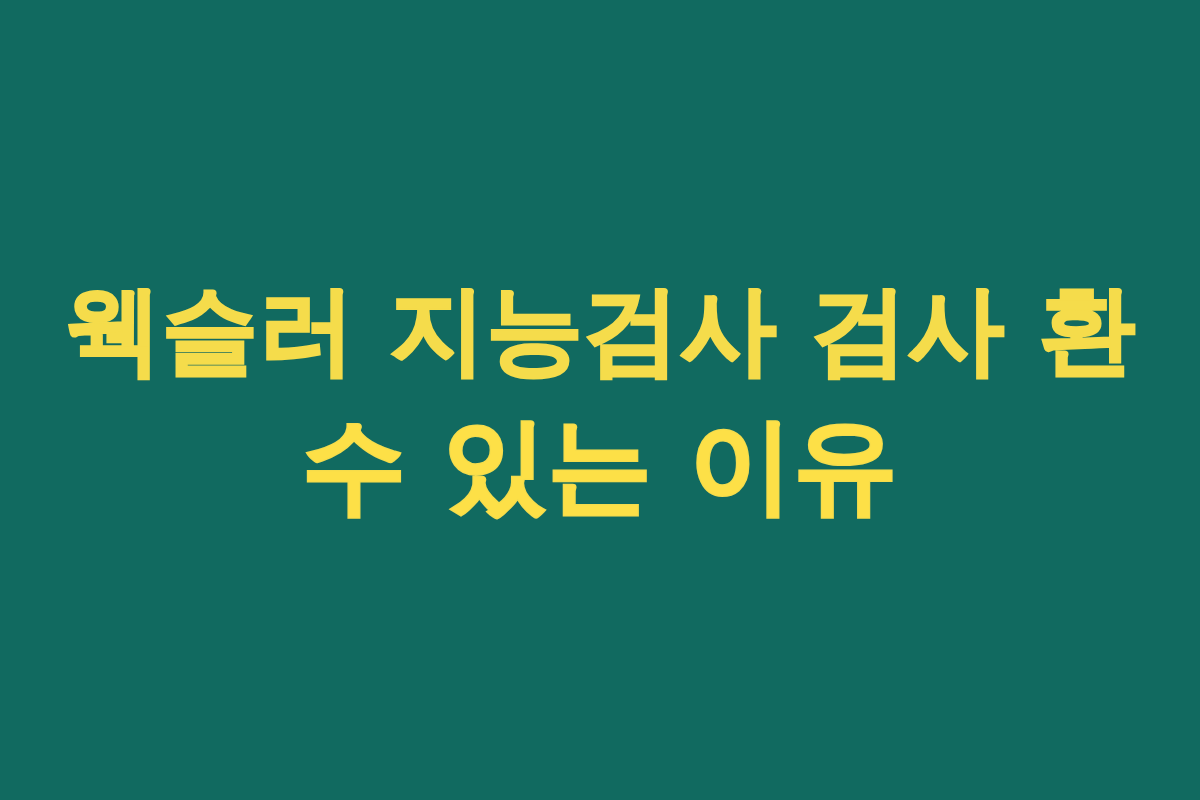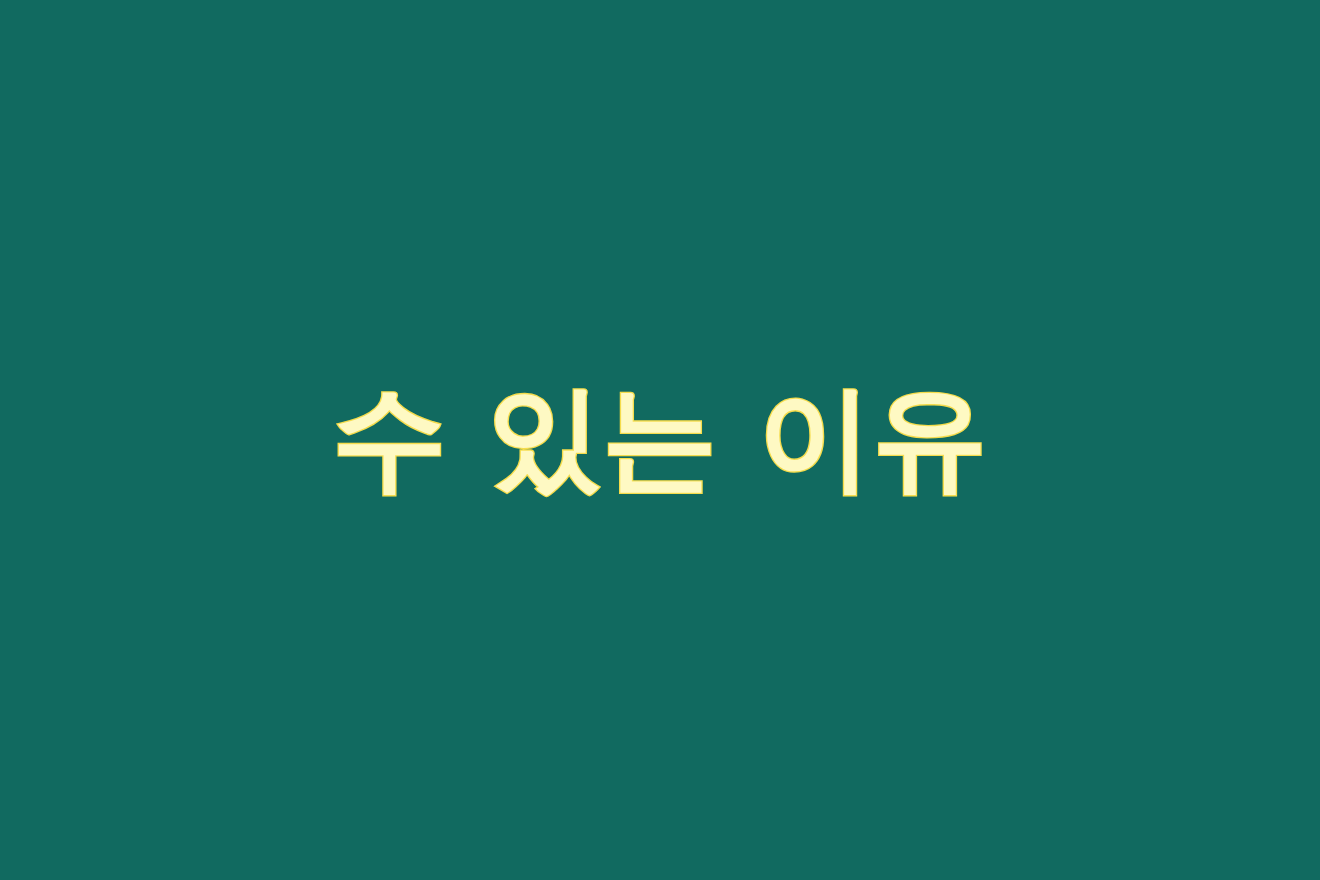--- a/index.html
+++ b/index.html
@@ -62,19 +62,20 @@
     font-size: 104px;
   }
 </style>
 </head>
 <body>
 
 <div id="banner-card" style="background: rgb(17, 106, 96);">
 
   <div id="headline-block">
 
+    <span class="headline-line line-full" style="color: rgb(245, 220, 75); -webkit-text-stroke: 2.5px rgb(245, 220, 75); font-size: 96.35px;">웩슬러 지능검사 검사 환</span>
 
 
-    <span class="headline-line line-short" style="color: #fef9c3; text-align: center; -webkit-text-stroke: 2.5px rgb(245, 220, 75);">수 있는 이유</span>
+    <span class="headline-line line-short" style="color: #fde047; text-align: center; -webkit-text-stroke: 2.5px rgb(245, 220, 75);">수 있는 이유</span>
 
   </div>
 
 </div>
 
 </body></html>

